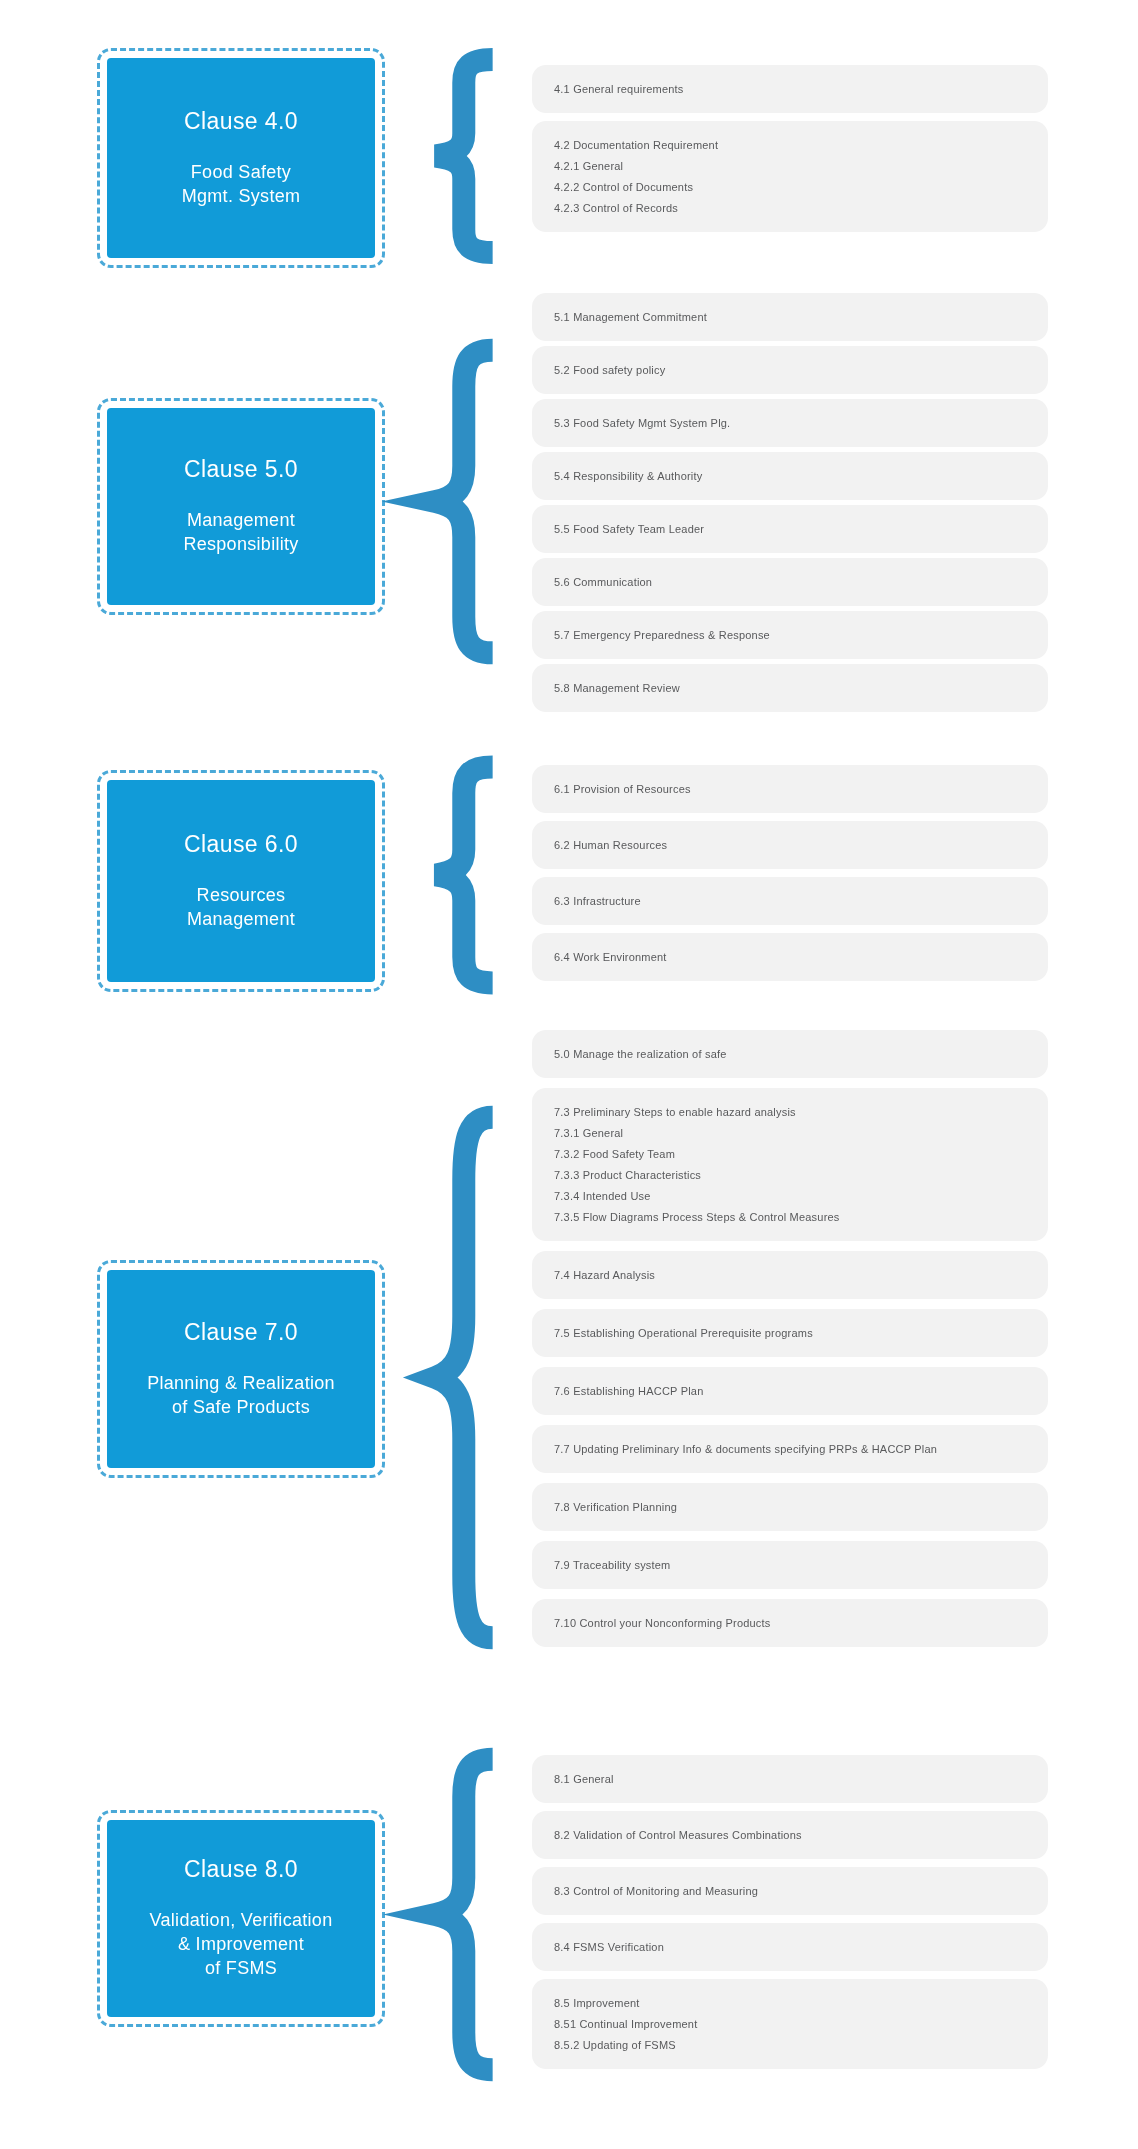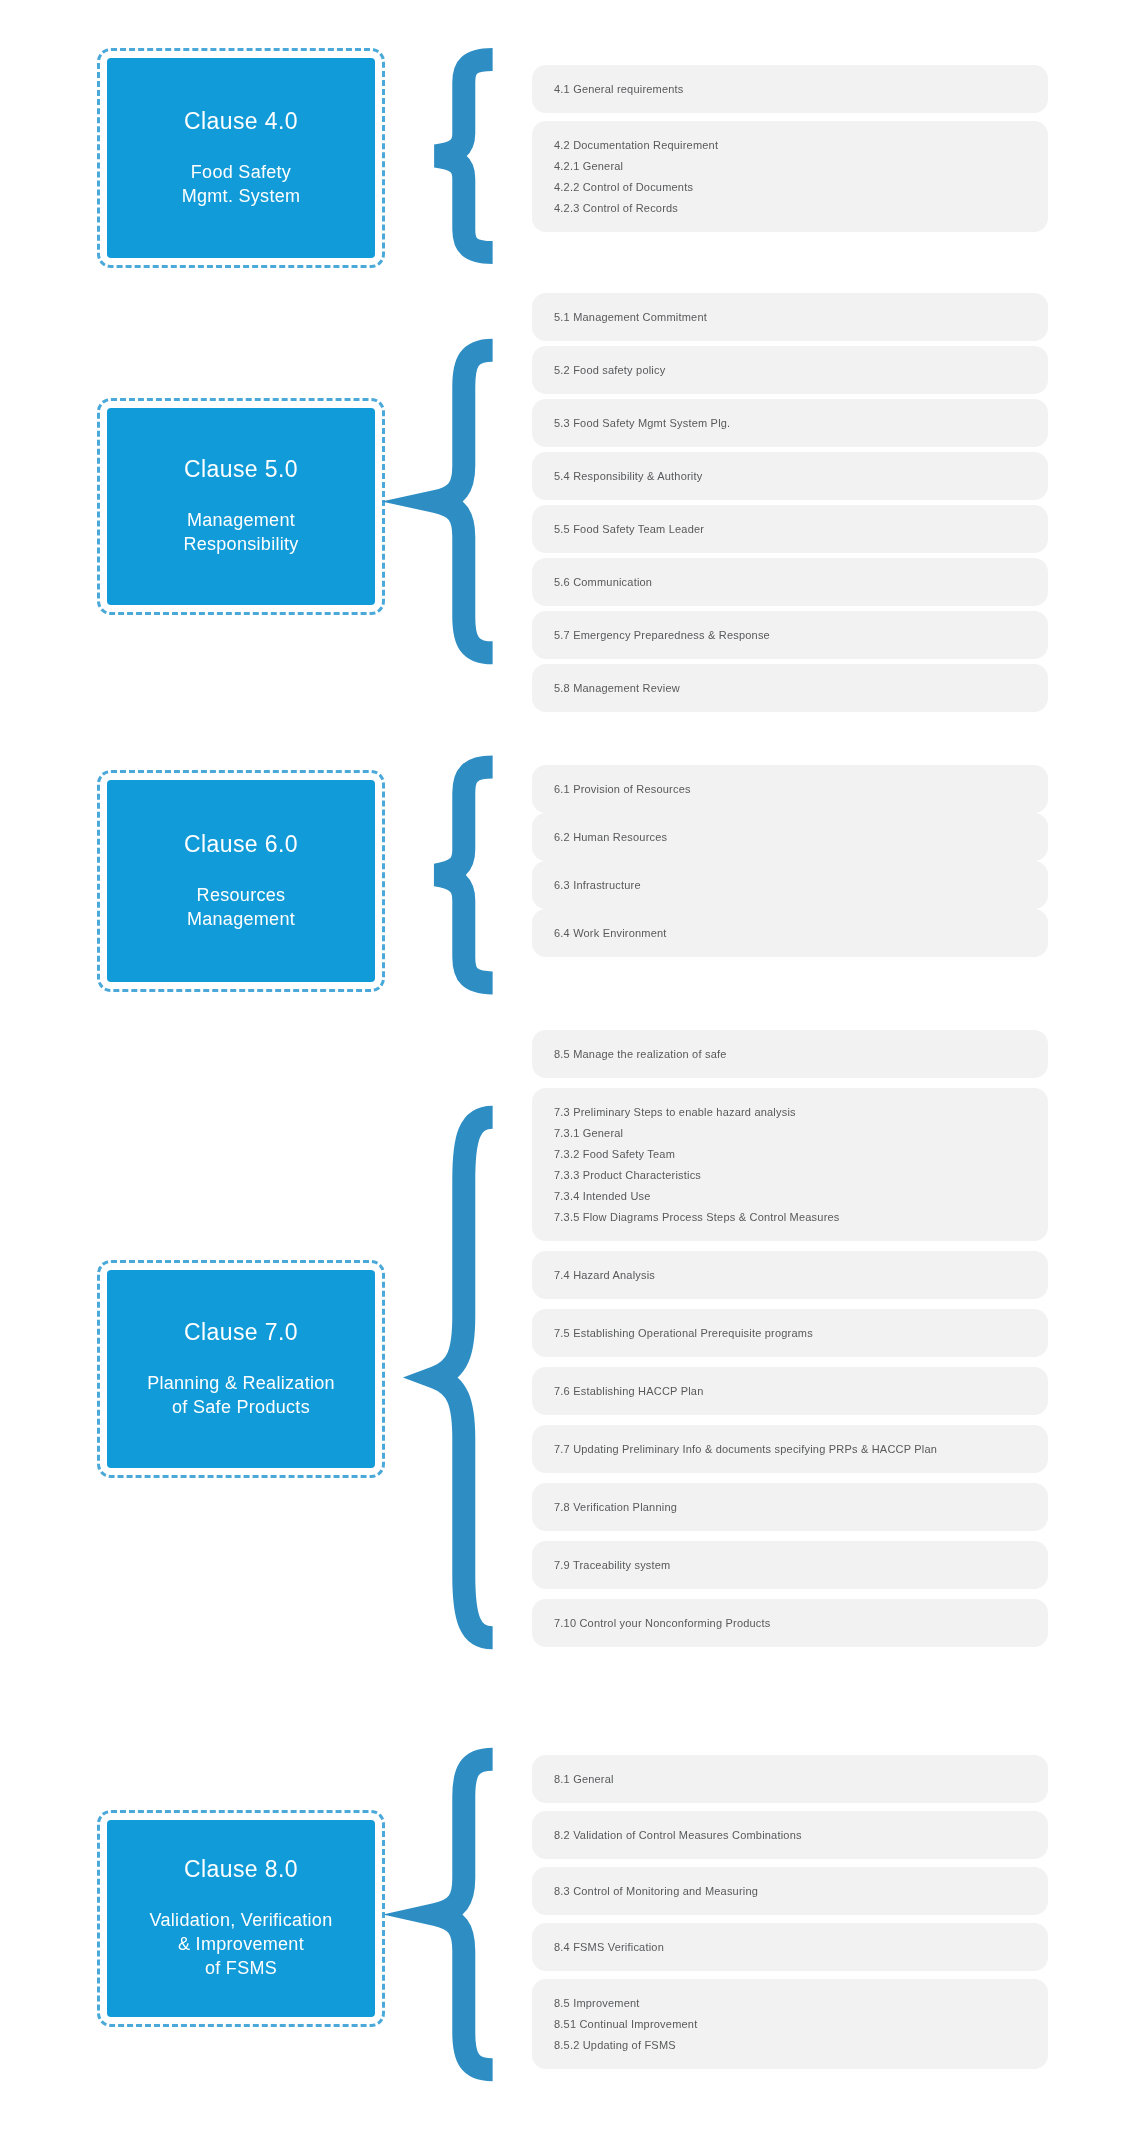--- a/index.html
+++ b/index.html
@@ -119,21 +119,21 @@
     <div class="clausebox" style="top:770px;height:222px">
       <div class="clausebox-inner">
         <div class="clause-title">Clause 6.0</div>
         <div class="clause-subtitle">Resources
 Management</div>
       </div>
     </div>
     <svg class="brace" style="top:762px;height:226px" viewBox="0 0 100 400" preserveAspectRatio="none">
       <path d="M 88 9 C 58 9 51 24 51 55 L 51 155 C 51 182 43 194 15 200 C 43 206 51 218 51 245 L 51 345 C 51 376 58 391 88 391"></path>
     </svg>
-    <div class="items" style="top:765px;">
+    <div class="items" style="top:765px;gap:8px">
       <div class="row">
         <div class="row-label">6.1 Provision of Resources</div>
       </div>
       <div class="row">
         <div class="row-label">6.2 Human Resources</div>
       </div>
       <div class="row">
         <div class="row-label">6.3 Infrastructure</div>
       </div>
       <div class="row">
@@ -148,21 +148,21 @@
         <div class="clause-title">Clause 7.0</div>
         <div class="clause-subtitle">Planning &amp; Realization
 of Safe Products</div>
       </div>
     </div>
     <svg class="brace" style="top:1105px;height:545px" viewBox="0 0 100 400" preserveAspectRatio="none">
       <path d="M 88 9 C 58 9 51 24 51 55 L 51 155 C 51 182 43 194 15 200 C 43 206 51 218 51 245 L 51 345 C 51 376 58 391 88 391"></path>
     </svg>
     <div class="items" style="top:1030px;gap:10px">
       <div class="row">
-        <div class="row-label">8.5 Manage the realization of safe</div>
+        <div class="row-label">5.0 Manage the realization of safe</div>
       </div>
       <div class="row">
         <div class="row-label">7.3 Preliminary Steps to enable hazard analysis</div>
         <div class="subs">
           <div class="sub">7.3.1 General</div>
           <div class="sub">7.3.2 Food Safety Team</div>
           <div class="sub">7.3.3 Product Characteristics</div>
           <div class="sub">7.3.4 Intended Use</div>
           <div class="sub">7.3.5 Flow Diagrams Process Steps &amp; Control Measures</div>
         </div>

